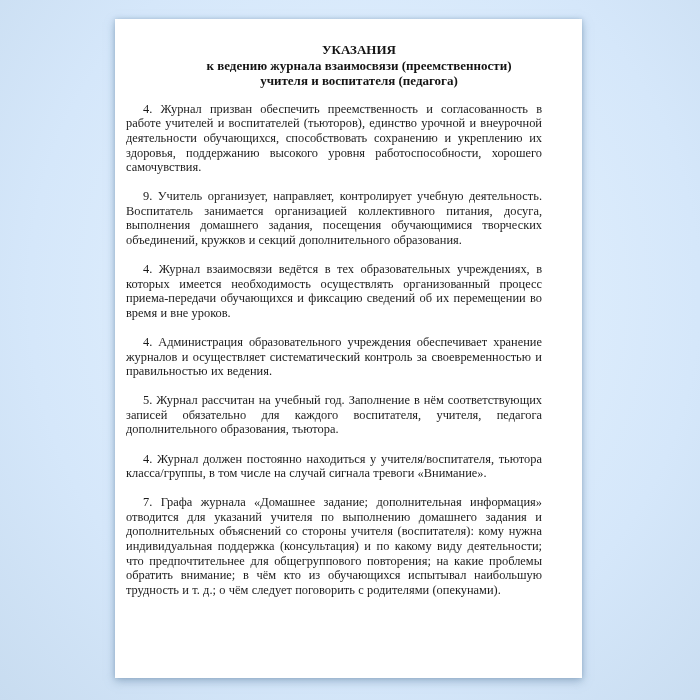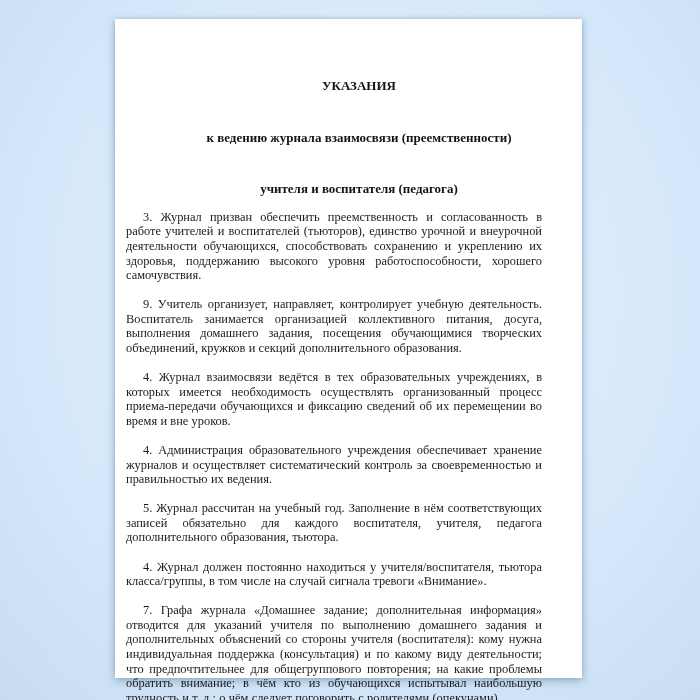--- a/index.html
+++ b/index.html
@@ -37,21 +37,20 @@
     text-align: center;
     font-weight: bold;
     font-size: 13px;
     line-height: 15.6px;
     padding-left: 50px; 
     margin-bottom: 13px;
     color: #141414;
   }
   .doc-heading .h-line {
     display: block;
-    margin-top: 36px;
   }
   .doc-body p {
     margin: 0 0 14.5px 0;
     font-size: 12.4px;
     line-height: 14.6px;
     text-align: justify;
     text-indent: 17px;
     hyphens: auto;
     -webkit-hyphens: auto;
     word-spacing: 0.2px;
@@ -64,21 +63,21 @@
   <div class="page">
     <div class="page-content">
 
       <div class="doc-heading">
         <span class="h-line">УКАЗАНИЯ</span>
         <span class="h-line">к ведению журнала взаимосвязи (преемственности)</span>
         <span class="h-line">учителя и воспитателя (педагога)</span>
       </div>
 
       <div class="doc-body">
-        <p>3. Журнал призван обеспечить преемственность и согласованность в работе учителей и воспитателей (тьюторов), единство урочной и внеурочной деятельности обучающихся, способствовать сохранению и укреплению их здоровья, поддержанию высокого уровня работоспособности, хорошего самочувствия.</p>
+        <p>4. Журнал призван обеспечить преемственность и согласованность в работе учителей и воспитателей (тьюторов), единство урочной и внеурочной деятельности обучающихся, способствовать сохранению и укреплению их здоровья, поддержанию высокого уровня работоспособности, хорошего самочувствия.</p>
         <p>9. Учитель организует, направляет, контролирует учебную деятельность. Воспитатель занимается организацией коллективного питания, досуга, выполнения домашнего задания, посещения обучающимися творческих объединений, кружков и секций дополнительного образования.</p>
         <p>4. Журнал взаимосвязи ведётся в тех образовательных учреждениях, в которых имеется необходимость осуществлять организованный процесс приема-передачи обучающихся и фиксацию сведений об их перемещении во время и вне уроков.</p>
         <p>4. Администрация образовательного учреждения обеспечивает хранение журналов и осуществляет систематический контроль за своевременностью и правильностью их ведения.</p>
         <p>5. Журнал рассчитан на учебный год. Заполнение в нём соответствующих записей обязательно для каждого воспитателя, учителя, педагога дополнительного образования, тьютора.</p>
         <p>4. Журнал должен постоянно находиться у учителя/воспитателя, тьютора класса/группы, в том числе на случай сигнала тревоги «Внимание».</p>
         <p>7. Графа журнала «Домашнее задание; дополнительная информация» отводится для указаний учителя по выполнению домашнего задания и дополнительных объяснений со стороны учителя (воспитателя): кому нужна индивидуальная поддержка (консультация) и по какому виду деятельности; что предпочтительнее для общегруппового повторения; на какие проблемы обратить внимание; в чём кто из обучающихся испытывал наибольшую трудность и т. д.; о чём следует поговорить с родителями (опекунами).</p>
       </div>
 
     </div>
   </div>

